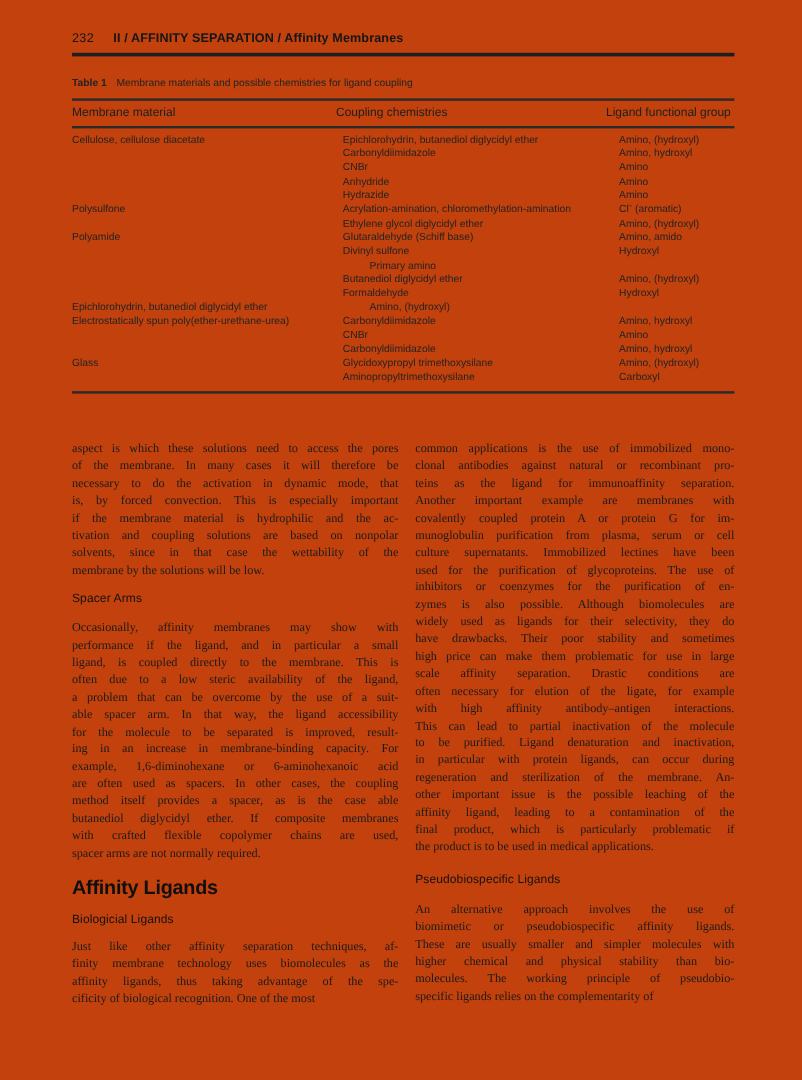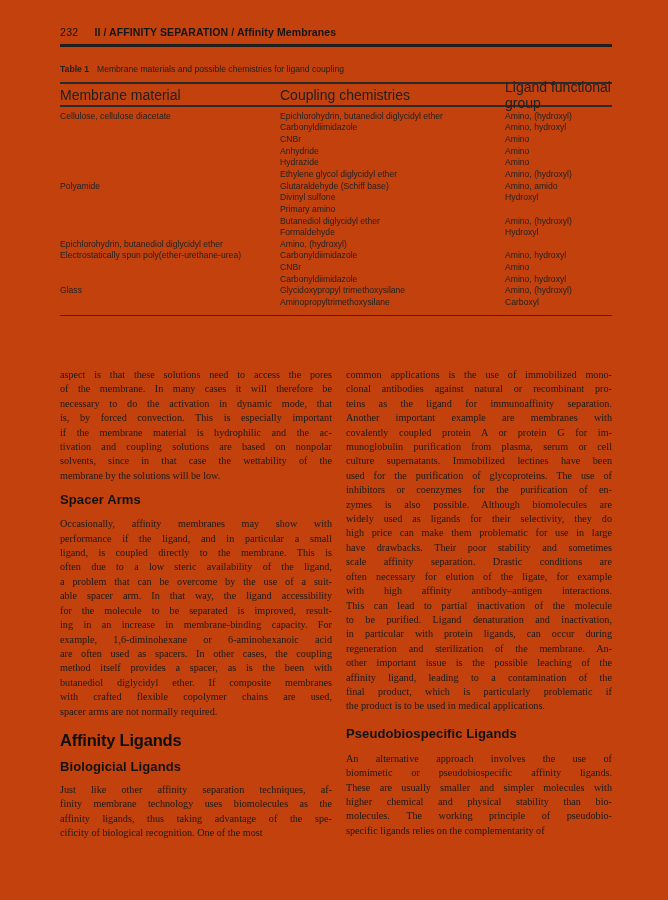--- a/index.html
+++ b/index.html
@@ -30,42 +30,42 @@
     font-family:"Liberation Sans", sans-serif;font-size:8.6px;color:#222;
   }
   .table-caption .cap-label{font-weight:bold;margin-right:8px;}
   .data-table{
     position:absolute;left:60px;top:82px;width:552px;
     font-family:"Liberation Sans", sans-serif;font-size:8.6px;color:#232323;
   }
   .t-rule{height:2px;background:#2a2a2a;}
   .t-rule.thin{height:1.6px;}
   .thead{display:flex;align-items:center;height:21px;}
-  .thead .hcell{font-size:14px;color:#202020;}
+  .thead .hcell{font-size:10px;color:#202020;}
   .c1{width:220px;}
   .c2{width:225px;}
   .c3{width:107px;}
   .tbody{padding:4px 0 6px 0;}
-  .trow{display:flex;line-height:11.65px;}
+  .trow{display:flex;line-height:11.65px;gap:28px;}
   .tcell{white-space:nowrap;overflow:visible;}
   .trow .tcell:nth-child(1){width:220px;}
   .trow .tcell:nth-child(2){width:225px;}
   .trow .tcell:nth-child(3){width:107px;}
   
   .col{
     position:absolute;top:368px;
     font-size:10.2px;line-height:14.4px;color:#1b1b1b;
   }
   .col-left{left:60px;width:272px;}
   .col-right{left:346px;width:266px;}
   .jline{text-align:justify;text-align-last:justify;white-space:nowrap;}
   .jline.last{text-align-last:left;}
   .subhead{
     font-family:"Liberation Sans", sans-serif;
-    font-weight:bold;font-size:13px;color:#121212;
+    font-weight:normal;font-size:10px;color:#121212;
     line-height:12px;margin:11px 0 11px 0;letter-spacing:.1px;
   }
   .bighead{
     font-family:"Liberation Sans", sans-serif;
     font-weight:bold;font-size:16.5px;color:#0f0f0f;
     line-height:19px;margin:12px 0 0 0;letter-spacing:-.2px;
   }
   .subhead.after-big{margin-top:11px;margin-bottom:10px;}
   .subhead.right-h{margin:14px 0 12px 0;}
   .para{margin:0;}
@@ -114,20 +114,25 @@
           <div class="tcell"></div>
           <div class="tcell">Anhydride</div>
           <div class="tcell">Amino</div>
         </div>
         <div class="trow">
           <div class="tcell"></div>
           <div class="tcell">Hydrazide</div>
           <div class="tcell">Amino</div>
         </div>
         <div class="trow">
+          <div class="tcell">Polysulfone</div>
+          <div class="tcell">Acrylation-amination, chloromethylation-amination</div>
+          <div class="tcell">Cl⁻ (aromatic)</div>
+        </div>
+        <div class="trow">
           <div class="tcell"></div>
           <div class="tcell">Ethylene glycol diglycidyl ether</div>
           <div class="tcell">Amino, (hydroxyl)</div>
         </div>
         <div class="trow">
           <div class="tcell">Polyamide</div>
           <div class="tcell">Glutaraldehyde (Schiff base)</div>
           <div class="tcell">Amino, amido</div>
         </div>
         <div class="trow">
@@ -177,42 +182,42 @@
           <div class="tcell"></div>
           <div class="tcell">Aminopropyltrimethoxysilane</div>
           <div class="tcell">Carboxyl</div>
         </div>
       </div>
     <div class="t-rule thin"></div>
   </div>
 
   <div class="col col-left">
     <div class="para">
-        <div class="jline">aspect is that these solutions need to access the pores</div>
+        <div class="jline">aspect is which these solutions need to access the pores</div>
         <div class="jline">of the membrane. In many cases it will therefore be</div>
         <div class="jline">necessary to do the activation in dynamic mode, that</div>
         <div class="jline">is, by forced convection. This is especially important</div>
         <div class="jline">if the membrane material is hydrophilic and the ac-</div>
         <div class="jline">tivation and coupling solutions are based on nonpolar</div>
         <div class="jline">solvents, since in that case the wettability of the</div>
         <div class="jline last">membrane by the solutions will be low.</div>
       </div>
     <div class="subhead">Spacer Arms</div>
     <div class="para p2">
         <div class="jline">Occasionally, affinity membranes may show with</div>
         <div class="jline">performance if the ligand, and in particular a small</div>
         <div class="jline">ligand, is coupled directly to the membrane. This is</div>
         <div class="jline">often due to a low steric availability of the ligand,</div>
         <div class="jline">a problem that can be overcome by the use of a suit-</div>
         <div class="jline">able spacer arm. In that way, the ligand accessibility</div>
         <div class="jline">for the molecule to be separated is improved, result-</div>
         <div class="jline">ing in an increase in membrane-binding capacity. For</div>
         <div class="jline">example, 1,6-diminohexane or 6-aminohexanoic acid</div>
         <div class="jline">are often used as spacers. In other cases, the coupling</div>
-        <div class="jline">method itself provides a spacer, as is the been with</div>
+        <div class="jline">method itself provides a spacer, as is the case able</div>
         <div class="jline">butanediol diglycidyl ether. If composite membranes</div>
         <div class="jline">with crafted flexible copolymer chains are used,</div>
         <div class="jline last">spacer arms are not normally required.</div>
       </div>
     <div class="bighead">Affinity Ligands</div>
     <div class="subhead after-big">Biologicial Ligands</div>
     <div class="para">
         <div class="jline">Just like other affinity separation techniques, af-</div>
         <div class="jline">finity membrane technology uses biomolecules as the</div>
         <div class="jline">affinity ligands, thus taking advantage of the spe-</div>
@@ -226,22 +231,22 @@
         <div class="jline">clonal antibodies against natural or recombinant pro-</div>
         <div class="jline">teins as the ligand for immunoaffinity separation.</div>
         <div class="jline">Another important example are membranes with</div>
         <div class="jline">covalently coupled protein A or protein G for im-</div>
         <div class="jline">munoglobulin purification from plasma, serum or cell</div>
         <div class="jline">culture supernatants. Immobilized lectines have been</div>
         <div class="jline">used for the purification of glycoproteins. The use of</div>
         <div class="jline">inhibitors or coenzymes for the purification of en-</div>
         <div class="jline">zymes is also possible. Although biomolecules are</div>
         <div class="jline">widely used as ligands for their selectivity, they do</div>
+        <div class="jline">have drawbacks. Their poor stability and sometimes</div>
         <div class="jline">high price can make them problematic for use in large</div>
-        <div class="jline">have drawbacks. Their poor stability and sometimes</div>
         <div class="jline">scale affinity separation. Drastic conditions are</div>
         <div class="jline">often necessary for elution of the ligate, for example</div>
         <div class="jline">with high affinity antibody–antigen interactions.</div>
         <div class="jline">This can lead to partial inactivation of the molecule</div>
         <div class="jline">to be purified. Ligand denaturation and inactivation,</div>
         <div class="jline">in particular with protein ligands, can occur during</div>
         <div class="jline">regeneration and sterilization of the membrane. An-</div>
         <div class="jline">other important issue is the possible leaching of the</div>
         <div class="jline">affinity ligand, leading to a contamination of the</div>
         <div class="jline">final product, which is particularly problematic if</div>

